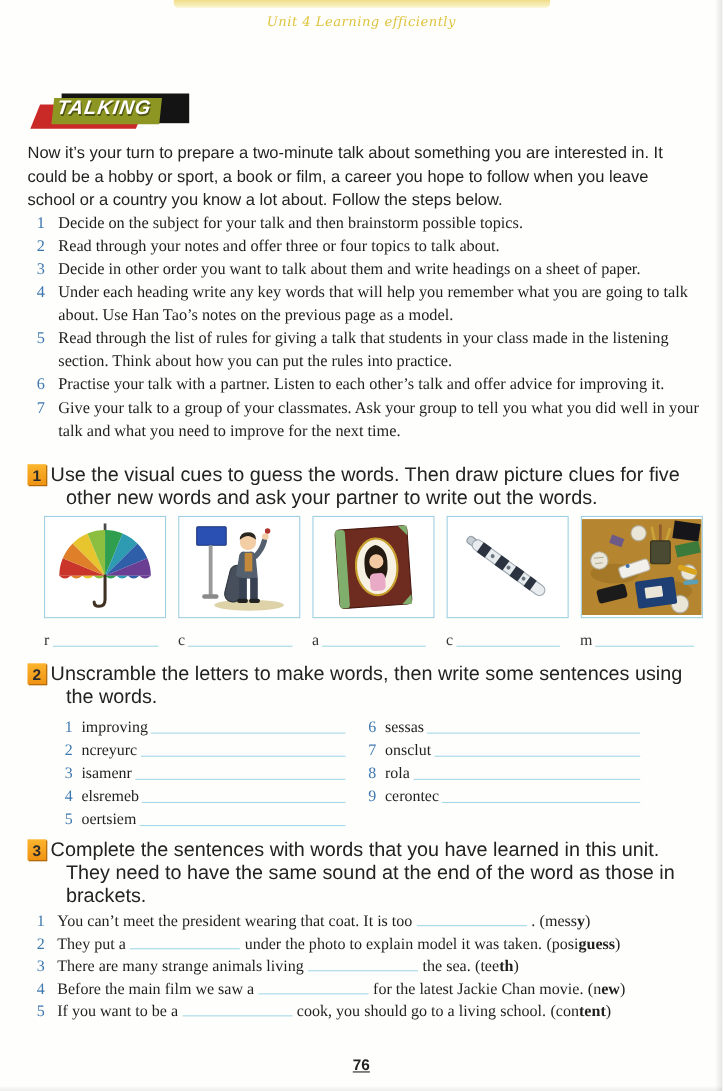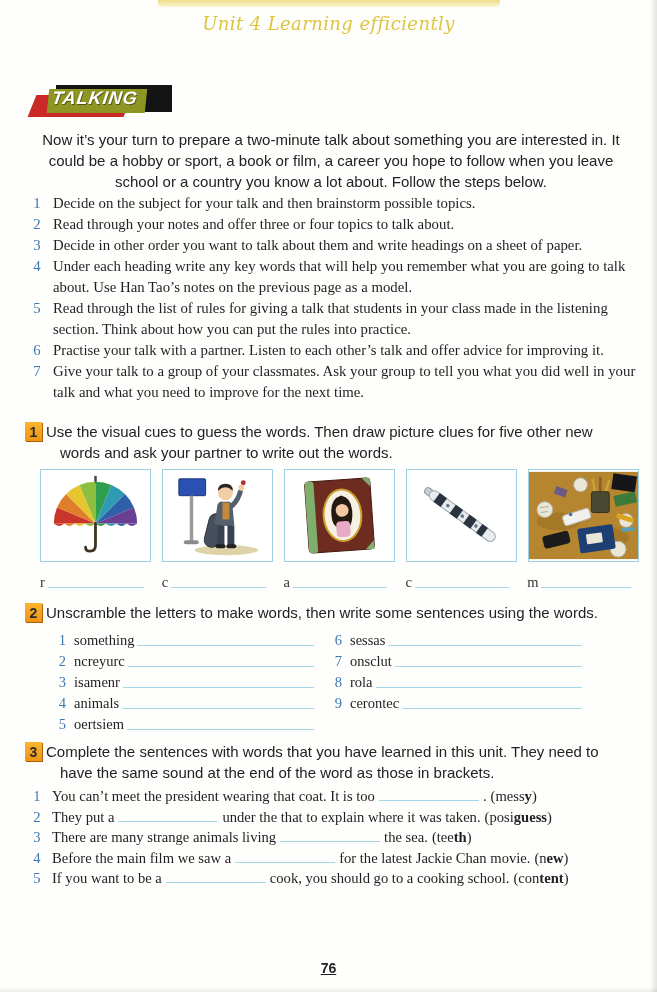--- a/index.html
+++ b/index.html
@@ -20,56 +20,56 @@
   }
   
   .top-strip {
     position:absolute; left:158px; top:0; width:342px; height:7px;
     background:linear-gradient(to bottom,#f0dd8a,#faf6cf);
     border-radius:0 0 4px 4px;
   }
   .unit-header {
     position:absolute; top:13px; left:0; width:100%;
     text-align:center; font-family:"DejaVu Serif", serif; font-style:italic;
-    font-size:18px; color:#dfc440; letter-spacing:0.4px;
+    font-size:12px; color:#dfc440; letter-spacing:0.4px;
   }
   
   .banner-talking { position:relative; margin:85px 0 0 30px; width:150px; height:33px; }
   .bt-red   { position:absolute; left:2px; top:10px; width:96px; height:22px; background:#c92a28; transform:skewX(-22deg); }
   .bt-black { position:absolute; left:26px; top:0; width:116px; height:27px; background:#141414; }
   .bt-green { position:absolute; left:18px; top:4px; width:98px; height:24px; background:#8d9623; transform:skewX(-6deg); }
   .bt-text  { position:absolute; left:22px; top:3px; font-weight:bold; font-style:italic;
               font-size:18px; color:#ffffff; letter-spacing:1px; transform:skewX(-8deg);
               text-shadow:1px 1px 0 rgba(0,0,0,0.45); }
   
   .banner-using { position:relative; margin:22px 0 0 25px; width:370px; height:38px; }
   .bu-redaccent { position:absolute; left:0; top:18px; width:46px; height:15px; background:#c92a28; transform:skewX(-28deg); }
   .bu-black  { position:absolute; left:52px; top:0; width:302px; height:28px; background:#121212; }
   .bu-green  { position:absolute; left:14px; top:5px; width:326px; height:25px; background:#69982f; }
   .bu-stripe { position:absolute; left:8px; top:30px; width:336px; height:6px;
                background:linear-gradient(to right,#c9310e,#e88a0e); }
   .bu-text   { position:absolute; left:20px; top:8px; font-weight:bold; font-size:15.5px;
                color:#ffffff; letter-spacing:0.2px; white-space:nowrap;
                text-shadow:1px 1px 0 rgba(0,0,0,0.5); transform:scaleX(0.97); transform-origin:left; }
   
-  .intro { margin:11px 20px 0 25px; font-size:15px; line-height:21px; color:#222;text-align:center; }
+  .intro { margin:11px 20px 0 25px; font-size:15px; line-height:21px; color:#222; }
   .steps { margin:1px 20px 0 24px; font-family:"Liberation Serif", serif; }
   .step { display:flex; font-size:14.8px; line-height:21px; color:#1f1f1f; }
   .step .sn { flex:none; width:26px; text-align:center; color:#3e78b0; }
   .step .st { flex:1; margin-left:3px; }
   
   .exhead { display:flex; align-items:flex-start; margin-left:25px; margin-right:22px; }
   .badge {
     flex:none; width:17px; height:19px; margin:1px 4px 0 0;
     display:flex; align-items:center; justify-content:center;
     background:linear-gradient(180deg,#fcb52e,#ef9313);
     box-shadow:1px 1px 0 #a96205; color:#2b2b2b;
     font-weight:bold; font-size:14px;
   }
-  .prompt { font-size:15px; line-height:21px; color:#222; padding-left:14px; text-indent:-14px; }
+  .prompt { font-size:18px; line-height:21px; color:#222; padding-left:14px; text-indent:-14px; }
   
   .cues { display:flex; gap:11px; margin:6px 22px 0 40px; }
   .cuebox { flex:none; width:111px; height:93px; border:1px solid #9fd0e2; background:#ffffff; overflow:hidden; }
   .cuebox svg { display:block; width:100%; height:100%; }
   .letters { display:flex; margin:12px 22px 0 40px; }
   .lcell { flex:1; display:flex; align-items:flex-end; padding-right:18px; }
   .lcell:last-child { padding-right:4px; }
   .lcell .lt { font-family:"Liberation Serif", serif; font-size:14.5px; color:#333; line-height:16px; }
   .lcell .fill { flex:1; border-bottom:1.5px solid #a5d7e8; margin:0 0 2px 3px; height:10px; }
   
@@ -276,36 +276,36 @@
 
   <div class="exhead mt12">
     <span class="badge">2</span>
     <div class="prompt">Unscramble the letters to make words, then write some sentences using the words.</div>
   </div>
 
   <div class="uwrap">
     <div class="ucol">
       <div class="urow">
           <span class="n">1</span>
-          <span class="w">something</span>
+          <span class="w">improving</span>
           <span class="fill"></span>
         </div>
       <div class="urow">
           <span class="n">2</span>
           <span class="w">ncreyurc</span>
           <span class="fill"></span>
         </div>
       <div class="urow">
           <span class="n">3</span>
           <span class="w">isamenr</span>
           <span class="fill"></span>
         </div>
       <div class="urow">
           <span class="n">4</span>
-          <span class="w">animals</span>
+          <span class="w">elsremeb</span>
           <span class="fill"></span>
         </div>
       <div class="urow">
           <span class="n">5</span>
           <span class="w">oertsiem</span>
           <span class="fill"></span>
         </div>
     </div>
     <div class="ucol">
       <div class="urow">
@@ -336,31 +336,31 @@
     <div class="prompt">Complete the sentences with words that you have learned in this unit. They need to have the same sound at the end of the word as those in brackets.</div>
   </div>
 
   <div class="sents">
     <div class="sent">
       <span class="sn">1</span>
       <span class="st"><span>You can’t meet the president wearing that coat. It is too</span><span class="blank"></span><span>.</span><span class="hint"><span>(mess</span><b>y</b><span>)</span></span></span>
     </div>
     <div class="sent">
       <span class="sn">2</span>
-      <span class="st"><span>They put a</span><span class="blank"></span><span>under the that to explain where it was taken.</span><span class="hint"><span>(posi</span><b>guess</b><span>)</span></span></span>
+      <span class="st"><span>They put a</span><span class="blank"></span><span>under the photo to explain model it was taken.</span><span class="hint"><span>(posi</span><b>guess</b><span>)</span></span></span>
     </div>
     <div class="sent">
       <span class="sn">3</span>
       <span class="st"><span>There are many strange animals living</span><span class="blank"></span><span>the sea.</span><span class="hint"><span>(tee</span><b>th</b><span>)</span></span></span>
     </div>
     <div class="sent">
       <span class="sn">4</span>
       <span class="st"><span>Before the main film we saw a</span><span class="blank"></span><span>for the latest Jackie Chan movie.</span><span class="hint"><span>(n</span><b>ew</b><span>)</span></span></span>
     </div>
     <div class="sent">
       <span class="sn">5</span>
-      <span class="st"><span>If you want to be a</span><span class="blank"></span><span>cook, you should go to a cooking school.</span><span class="hint"><span>(con</span><b>tent</b><span>)</span></span></span>
+      <span class="st"><span>If you want to be a</span><span class="blank"></span><span>cook, you should go to a living school.</span><span class="hint"><span>(con</span><b>tent</b><span>)</span></span></span>
     </div>
   </div>
 
   <div class="pageno">76</div>
   <div class="edge-bottom"></div>
 </div>
 
 </body></html>

